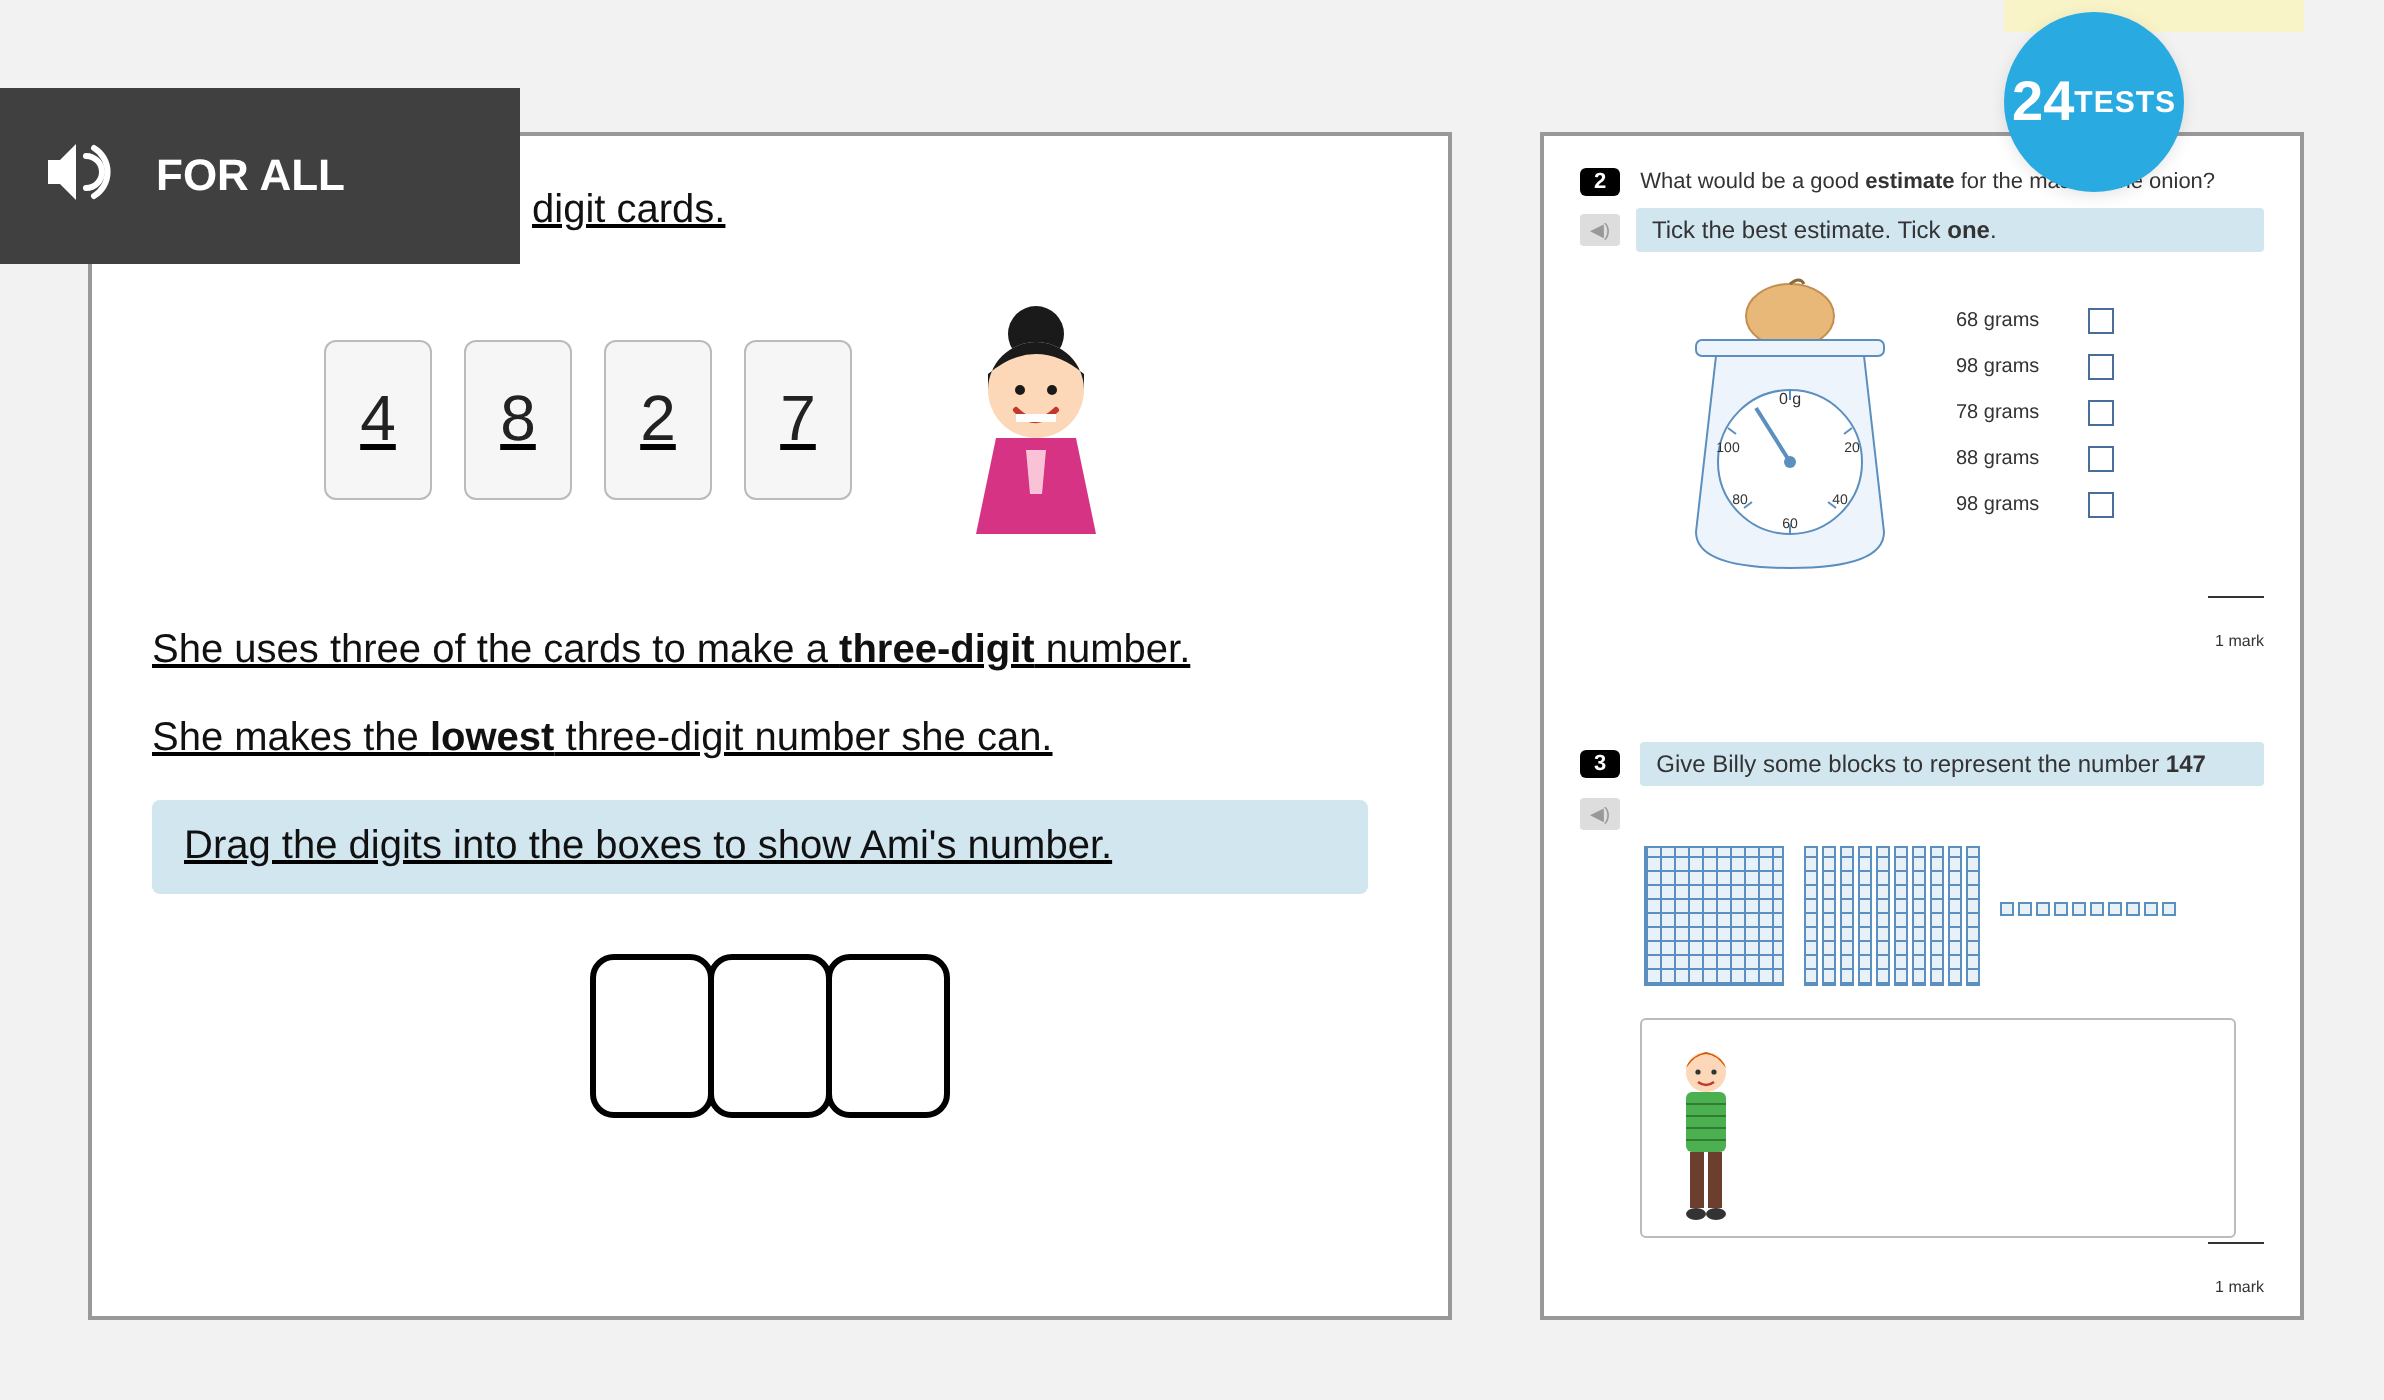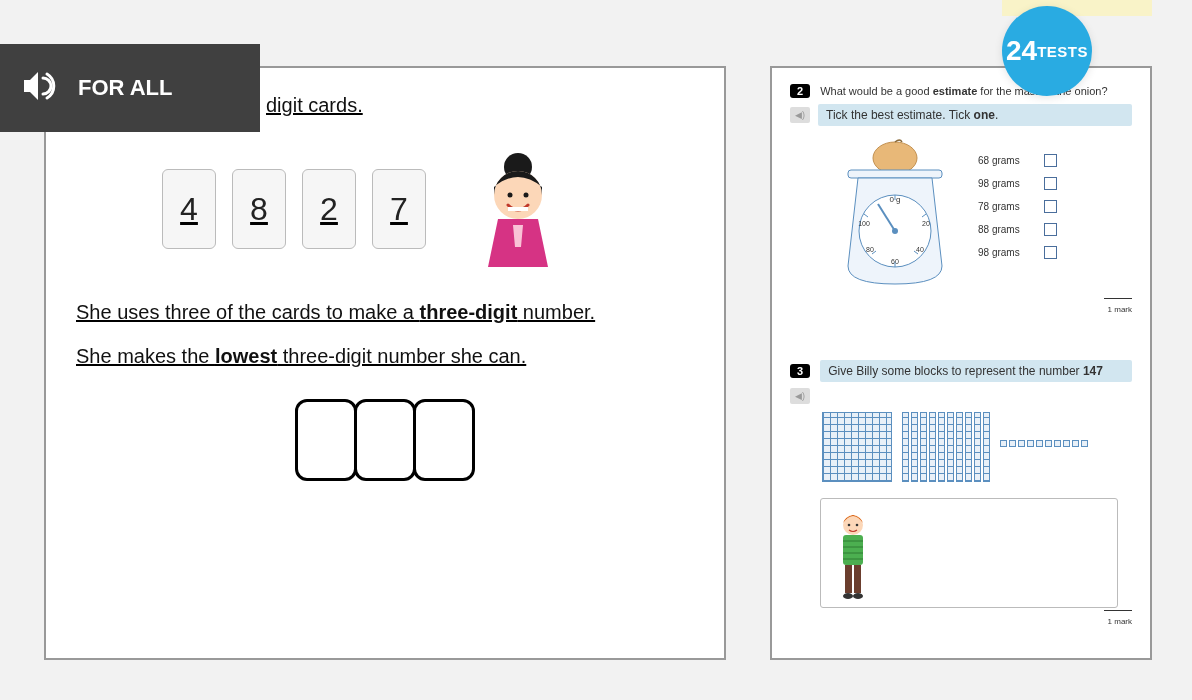--- a/index.html
+++ b/index.html
@@ -56,21 +56,21 @@
 .cards-row { display: flex; align-items: center; justify-content: center; gap: 16px; margin-left: -40px; }
 .digit-card {
   width: 54px; height: 80px;
   border: 1px solid #bbb; border-radius: 6px;
   background: #f6f6f6;
   display: flex; align-items: center; justify-content: center;
   font-size: 32px; color: #222;
   cursor: grab;
 }
 .ami-figure { width: 100px; margin-left: 26px; }
-.body-text { margin-top: 28px; }
+.body-text { margin-top: 40px; }
 .body-text p { font-size: 20px; color: #111; margin: 18px 0; line-height: 1.3; }
 strong { font-weight: 700; }
 .instruction-bar {
   background: #d2e6f0; border-radius: 4px;
   padding: 12px 16px; font-size: 20px; color: #111;
   margin-top: 18px; width: 608px;
 }
 .answer-boxes { display: flex; justify-content: center; margin-top: 30px; }
 .answer-box {
   width: 62px; height: 82px;
@@ -103,21 +103,21 @@
   background: #d2e6f0; border-radius: 2px;
   padding: 4px 8px; font-size: 12px; flex: 1;
 }
 .instr-row { display: flex; align-items: center; margin-bottom: 8px; }
 .scale-area { display: flex; gap: 18px; align-items: flex-start; padding-left: 40px; margin-top: 10px; }
 .scale-svg { flex-shrink: 0; }
 .options-col { display: flex; flex-direction: column; gap: 10px; margin-top: 18px; }
 .opt-row { display: flex; align-items: center; gap: 24px; justify-content: flex-end; }
 .opt-row span { font-size: 10px; }
 .opt-box { width: 13px; height: 13px; border: 1.5px solid #4a6e9c; background: #fff; }
-.mark-label { font-size: 8px; text-align: right; border-top: 1px solid #333; width: 28px; margin-left: auto; margin-top: 2px; padding-top: 6px; }
+.mark-label { font-size: 8px; text-align: right; border-top: 1px solid #333; width: 28px; margin-left: auto; margin-top: 2px; padding-top: 17px; }
 .q3 { margin-top: 46px; }
 .blocks-row { display: flex; gap: 10px; padding-left: 32px; margin-top: 8px; align-items: flex-start; }
 .hundred-block {
   width: 70px; height: 70px;
   background:
     repeating-linear-gradient(0deg, #5b8fbf 0, #5b8fbf 1px, transparent 1px, transparent 7px),
     repeating-linear-gradient(90deg, #5b8fbf 0, #5b8fbf 1px, transparent 1px, transparent 7px),
     #e8f0f8;
   border: 1px solid #5b8fbf;
 }
@@ -187,20 +187,21 @@
 
     <div class="body-text">
       <p>
         <span>She uses three of the cards to make a </span><strong>three-digit</strong><span> number.</span>
       </p>
       <p>
         <span>She makes the </span><strong>lowest</strong><span> three-digit number she can.</span>
       </p>
     </div>
 
+    <div class="instruction-bar">Drag the digits into the boxes to show Ami's number.</div>
 
     <div class="answer-boxes">
       <div class="answer-box"></div>
       <div class="answer-box"></div>
       <div class="answer-box"></div>
     </div>
   </div>
 </div>
 
 <div class="side-panel">

